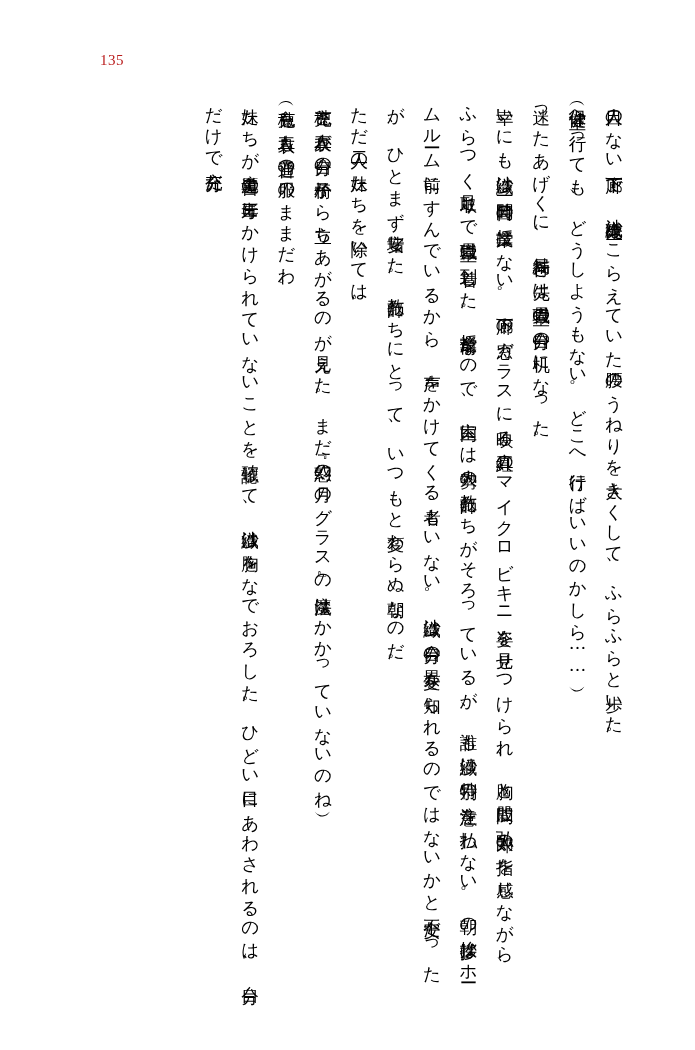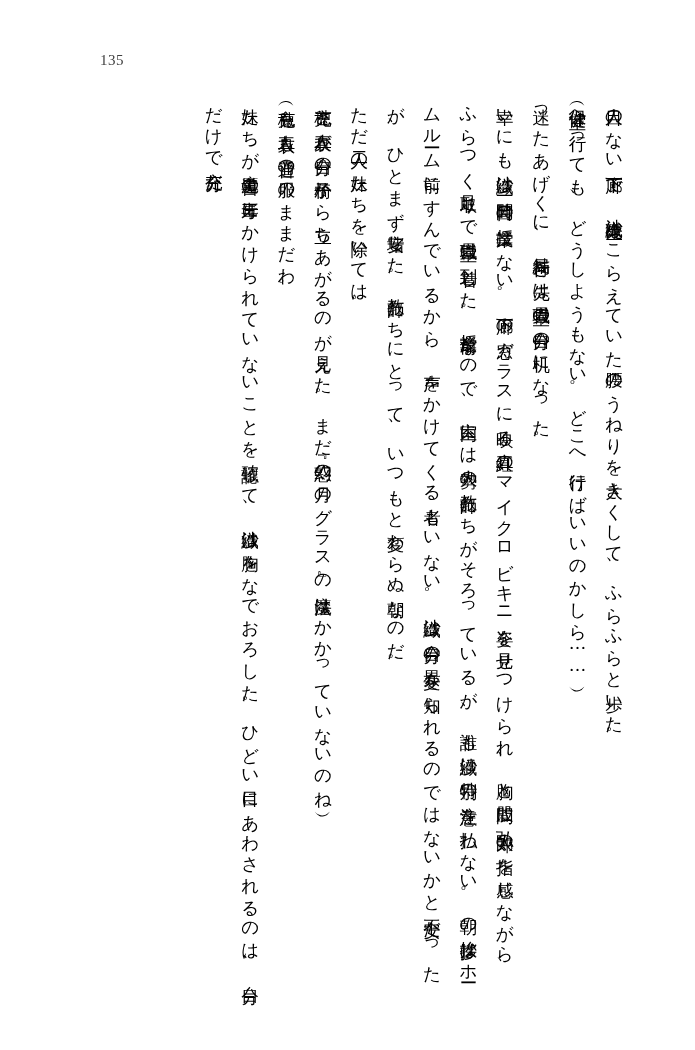--- a/index.html
+++ b/index.html
@@ -23,21 +23,21 @@
     height: 1050px;
     box-sizing: border-box;
   }
   .page-number {
     position: absolute;
     left: 100px;
     top: 52px;
     font-size: 15px;
     letter-spacing: 0.5px;
     font-family: "Liberation Serif", "DejaVu Serif", serif;
-    color: #404040;
+    color: #b91c1c;
   }
   .text-block {
     position: absolute;
     top: 95px;
     left: 72px;
     width: 560px;
     height: 880px;
     writing-mode: vertical-rl;
     text-orientation: upright;
     direction: ltr;

